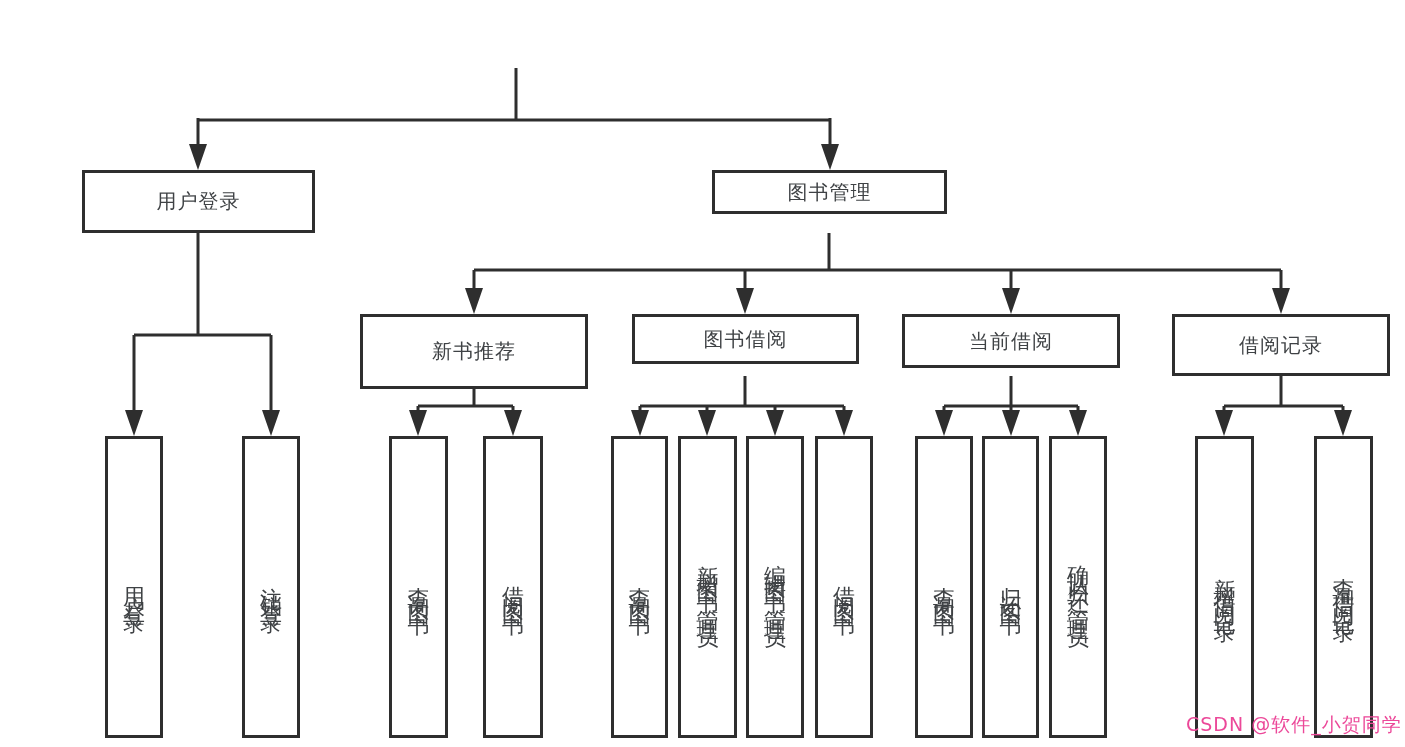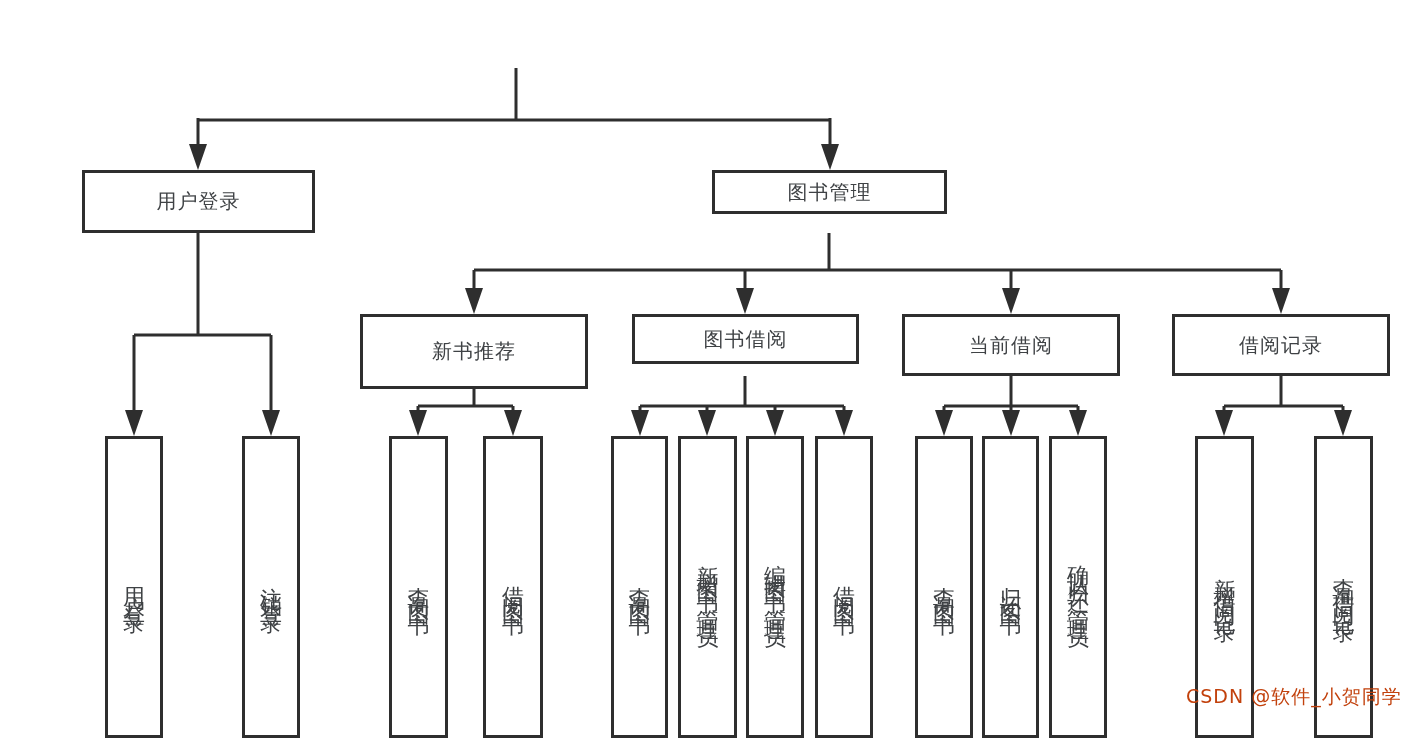--- a/index.html
+++ b/index.html
@@ -29,24 +29,24 @@
   }
   .box.v .lbl{
     writing-mode:vertical-rl;
     text-orientation:mixed;
     font-size:22px;
     letter-spacing:9px;
     line-height:1;
   }
   .watermark{
     position:absolute;
-    left:1186px;top:684px;
+    left:1186px;top:712px;
     font-size:19px;
     letter-spacing:1px;
-    color:#c2410c;
+    color:#ec4899;
     white-space:nowrap;
     z-index:5;
   }
 </style>
 </head>
 <body>
 
 <div class="canvas">
 
   <svg class="wires" viewBox="0 0 1405 747" xmlns="http://www.w3.org/2000/svg">
@@ -96,21 +96,21 @@
   <div class="box h" style="left:712px;top:170px;width:235px;height:44px">
     <span class="lbl">图书管理</span>
   </div>
 
   <div class="box h" style="left:360px;top:314px;width:228px;height:75px">
     <span class="lbl">新书推荐</span>
   </div>
   <div class="box h" style="left:632px;top:314px;width:227px;height:50px">
     <span class="lbl">图书借阅</span>
   </div>
-  <div class="box h" style="left:902px;top:314px;width:218px;height:62px">
+  <div class="box h" style="left:902px;top:314px;width:218px;height:54px">
     <span class="lbl">当前借阅</span>
   </div>
   <div class="box h" style="left:1172px;top:314px;width:218px;height:62px">
     <span class="lbl">借阅记录</span>
   </div>
 
   <div class="box v" style="left:105px;top:436px;width:58px;height:302px">
     <span class="lbl">用户登录</span>
   </div>
   <div class="box v" style="left:242px;top:436px;width:58px;height:302px">

